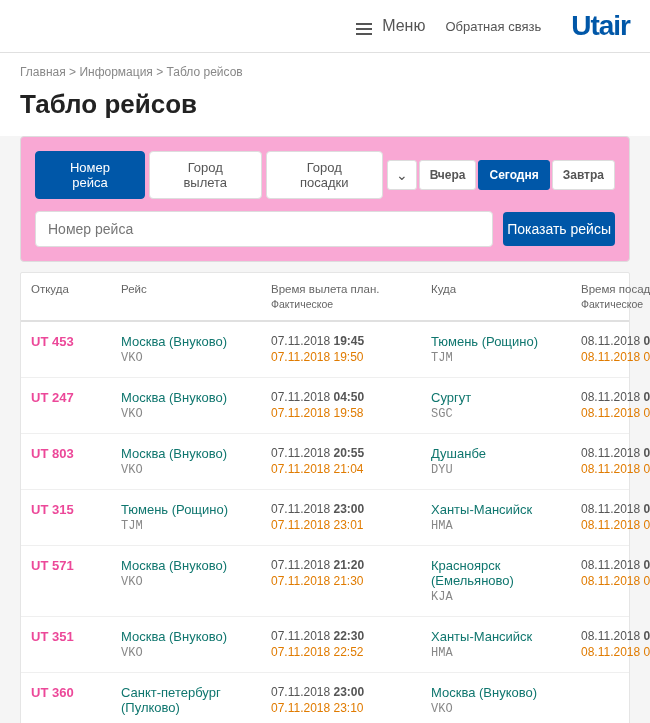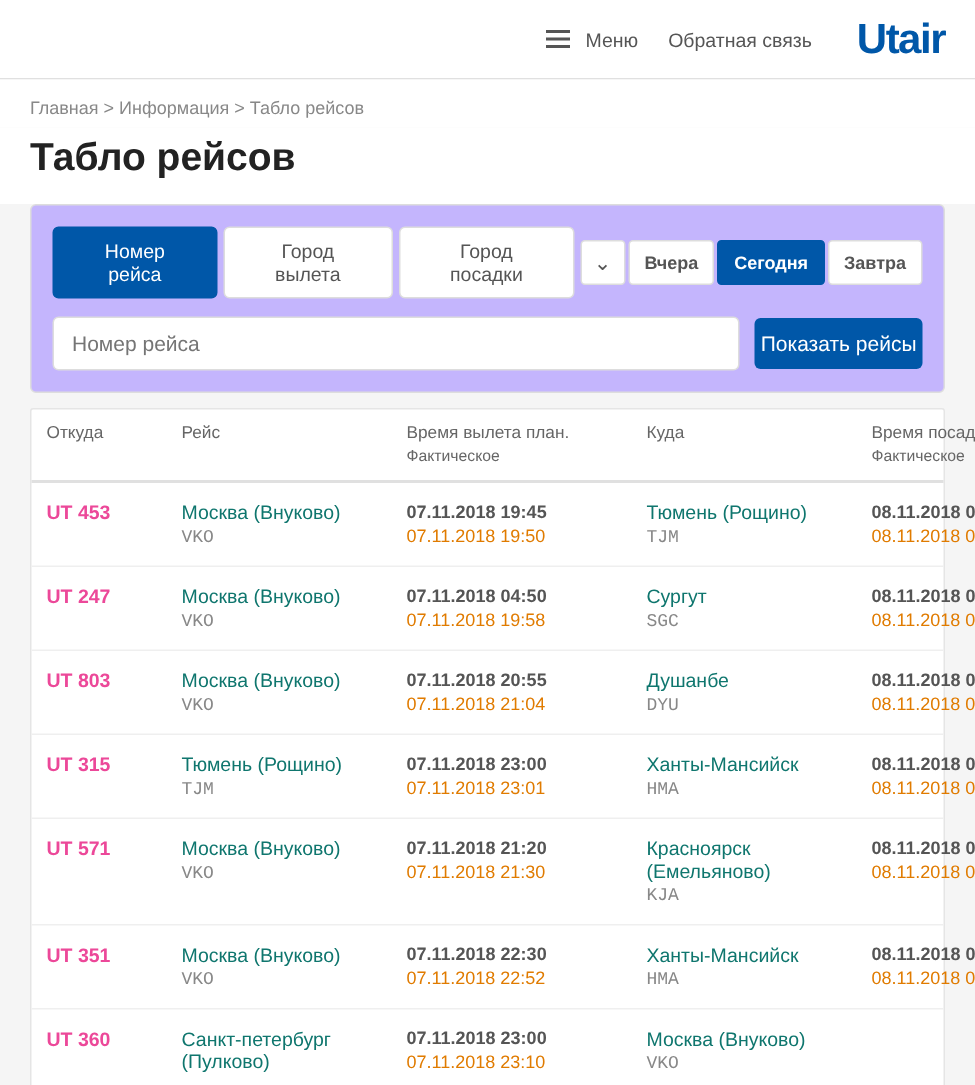--- a/index.html
+++ b/index.html
@@ -17,24 +17,24 @@
       background: #fff;
       border-bottom: 1px solid #e0e0e0;
       padding: 10px 20px;
       display: flex;
       align-items: center;
       justify-content: flex-end;
       gap: 20px;
     }
     .header-nav {
       display: flex;
-      align-items: center;
+      align-items: flex-end;
       gap: 6px;
       color: #555;
-      font-size: 13px;
+      font-size: 16px;
     }
     .header-menu-icon {
       display: flex;
       flex-direction: column;
       gap: 3px;
       margin-right: 4px;
     }
     .header-menu-icon span {
       display: block;
       width: 16px;
@@ -73,21 +73,21 @@
     .page-title {
       background: #fff;
       padding: 4px 20px 16px;
       font-size: 26px;
       font-weight: bold;
       color: #222;
     }
 
     
     .search-panel {
-      background: #c4b5fd;
+      background: #f9a8d4;
       margin: 0 20px 10px;
       border: 1px solid #ddd;
       border-radius: 4px;
       padding: 14px 14px 14px;
     }
 
     .search-tabs {
       display: flex;
       gap: 0;
       margin-bottom: 12px;
@@ -216,21 +216,21 @@
       color: #888;
       margin-top: 2px;
       font-family: Liberation Mono, monospace;
     }
 
     .time-cell {
       font-size: 12px;
       color: #555;
     }
     .time-planned {
-      font-weight: bold;
+      font-weight: normal;
     }
     .time-actual {
       color: #e07b00;
       margin-top: 2px;
     }
   </style>
 </head>
 <body>
 
 <div class="header">

